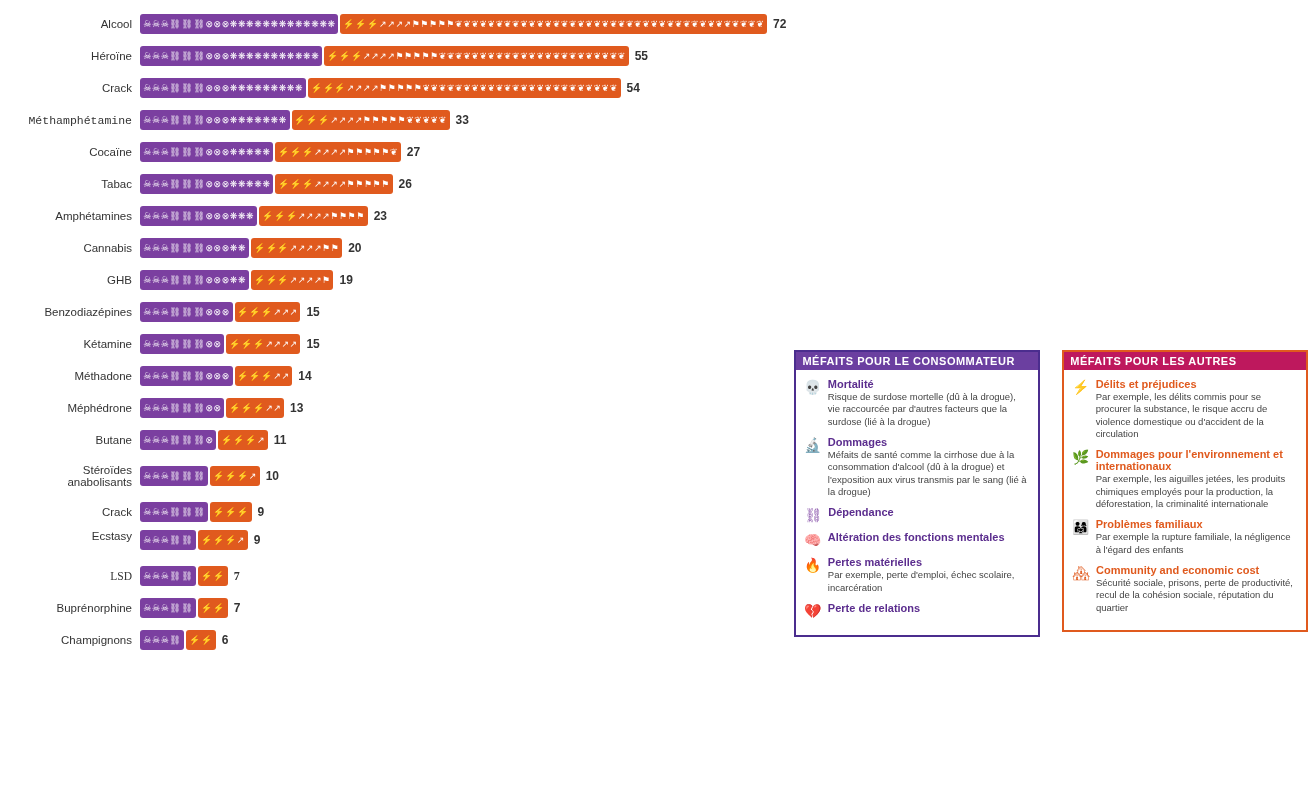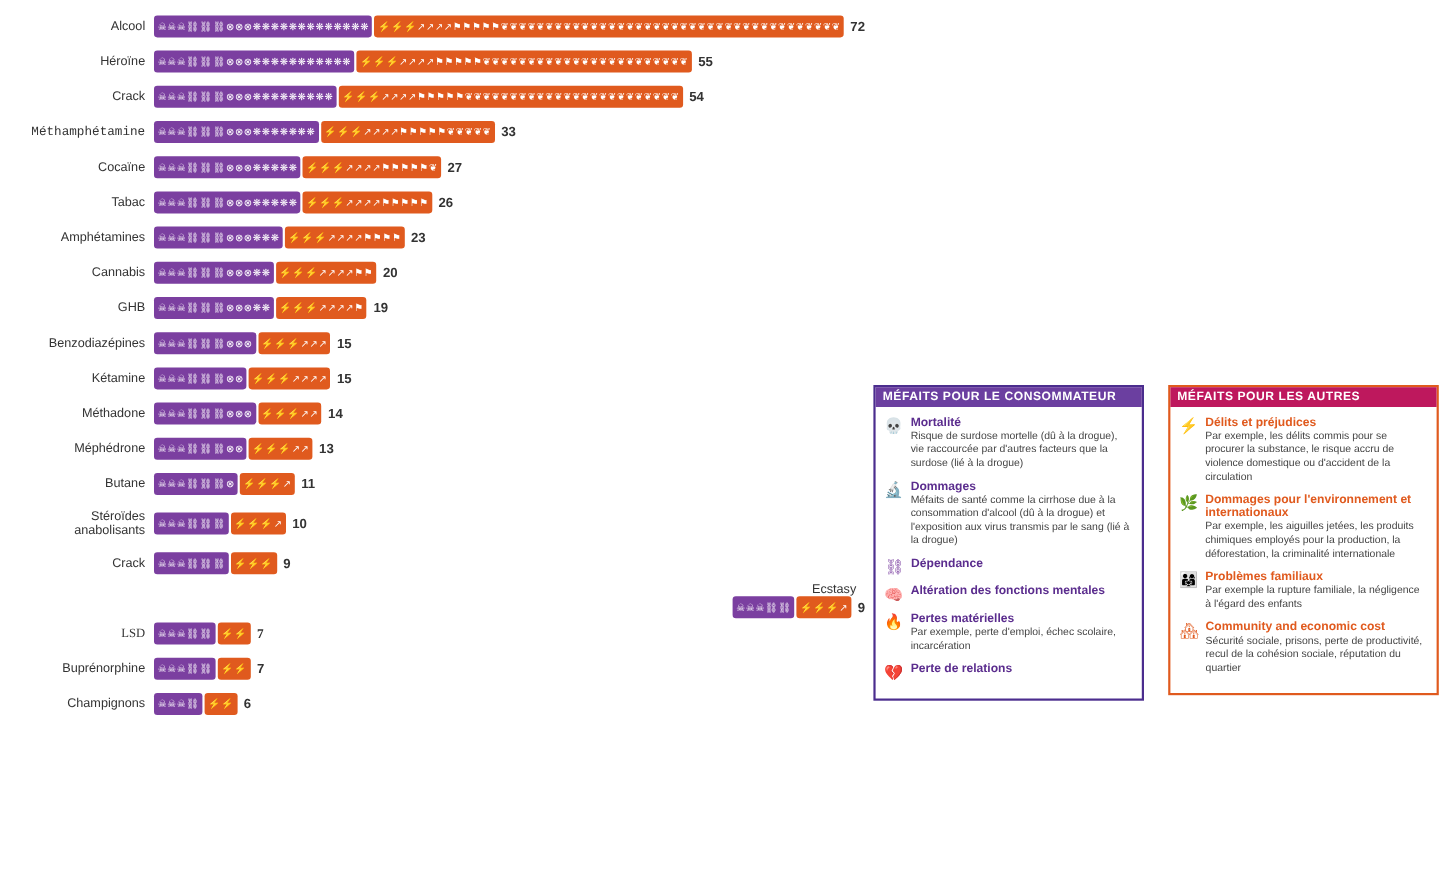--- a/index.html
+++ b/index.html
@@ -751,21 +751,21 @@
         <span style="color:#fff;font-size:9px;margin:0 0.3px;">⚡</span>
                 <span style="color:#fff;font-size:9px;margin:0 0.3px;">⚡</span>
                 <span style="color:#fff;font-size:9px;margin:0 0.3px;">⚡</span>
       </div>
       <span style="margin-left:4px;font-weight:bold;font-size:12px;color:#333;">9</span>
     </div>
 
       </div>
     </div>
 
-    <div class="drug-row" style="height:28px;align-items:flex-end;flex-direction:column;">
+    <div class="drug-row" style="height:28px;align-items:flex-start;">
       <div class="drug-label" style="white-space:pre-wrap;">Ecstasy</div>
       <div class="bar-container">
 
     <div style="display:flex;align-items:center;gap:2px;">
       <div style="display:inline-flex;background:#7b3fa0;border-radius:3px;padding:2px 3px;align-items:center;min-width:33px;height:20px;overflow:hidden;">
         <span style="color:#fff;font-size:9px;margin:0 0.3px;">☠</span>
                 <span style="color:#fff;font-size:9px;margin:0 0.3px;">☠</span>
                 <span style="color:#fff;font-size:9px;margin:0 0.3px;">☠</span>
                 <span style="color:#fff;font-size:9px;margin:0 0.3px;">⛓</span>
                 <span style="color:#fff;font-size:9px;margin:0 0.3px;">⛓</span>

